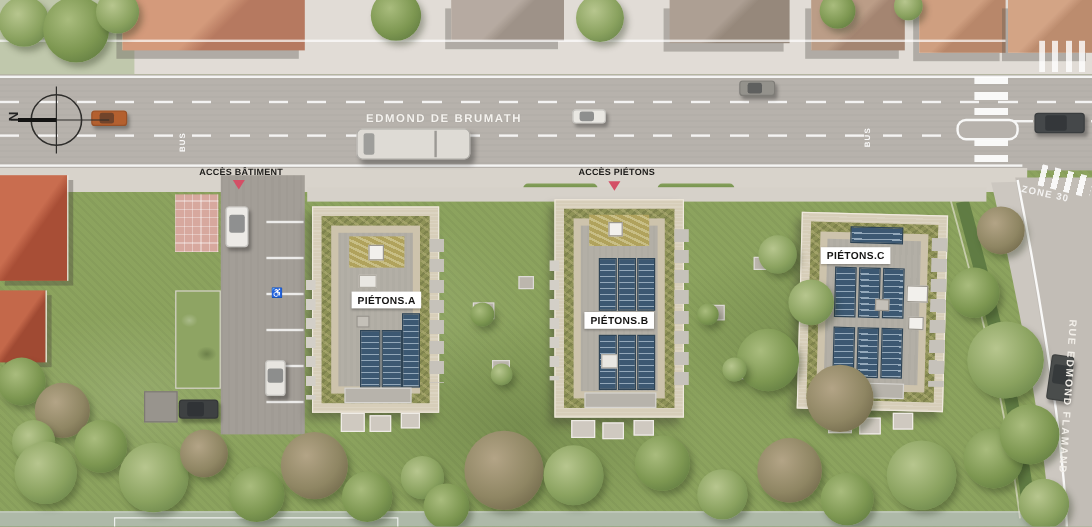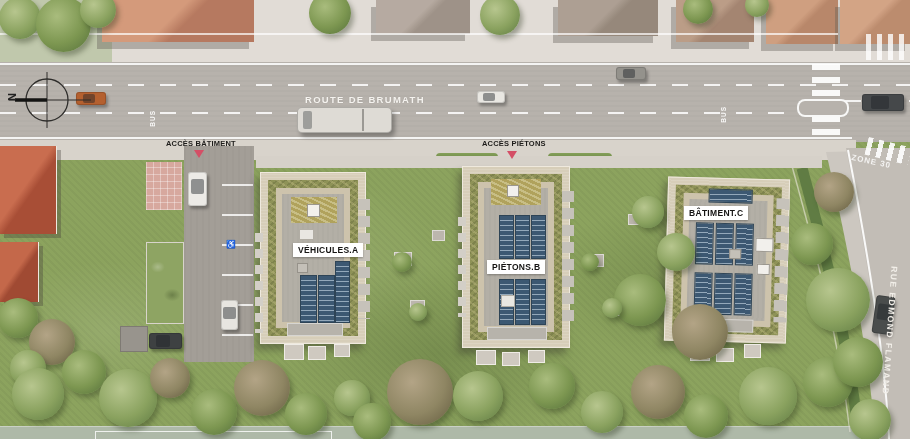--- a/index.html
+++ b/index.html
@@ -312,26 +312,26 @@
   <div class="abs bus"></div>
 
   <svg class="layer" style="left:7px;top:70px" width="90" height="60" viewBox="0 0 90 60">
     <circle cx="40" cy="30" r="21" stroke="#2e2d2b" stroke-width="1.3" fill="none"></circle>
     <line x1="40" y1="2" x2="40" y2="58" stroke="#2e2d2b" stroke-width="1"></line>
     <line x1="2" y1="30" x2="84" y2="30" stroke="#2e2d2b" stroke-width="1"></line>
     <line x1="8" y1="30" x2="40" y2="30" stroke="#141413" stroke-width="3.5"></line>
   </svg>
   <div class="map-label lbl-north">N</div>
 
-  <div class="map-label lbl-route">ROUTE DE BRUMATH</div>
+  <div class="map-label lbl-route">EDMOND DE BRUMATH</div>
   <div class="map-label lbl-bus b1">BUS</div>
   <div class="map-label lbl-bus b2">BUS</div>
   <div class="map-label lbl-access lbl-av">ACCÈS BÂTIMENT</div>
   <div class="abs tri t-av"></div>
   <div class="map-label lbl-access lbl-ap">ACCÈS PIÉTONS</div>
   <div class="abs tri t-ap"></div>
-  <div class="bld-tag tag-a">VÉHICULES.A</div>
+  <div class="bld-tag tag-a">PIÉTONS.A</div>
   <div class="bld-tag tag-b">PIÉTONS.B</div>
-  <div class="bld-tag tag-c">BÂTIMENT.C</div>
+  <div class="bld-tag tag-c">PIÉTONS.C</div>
   <div class="map-label lbl-zone">ZONE 30</div>
   <div class="map-label lbl-rue">RUE EDMOND FLAMAND</div>
 
 </div>
 
 </body></html>

